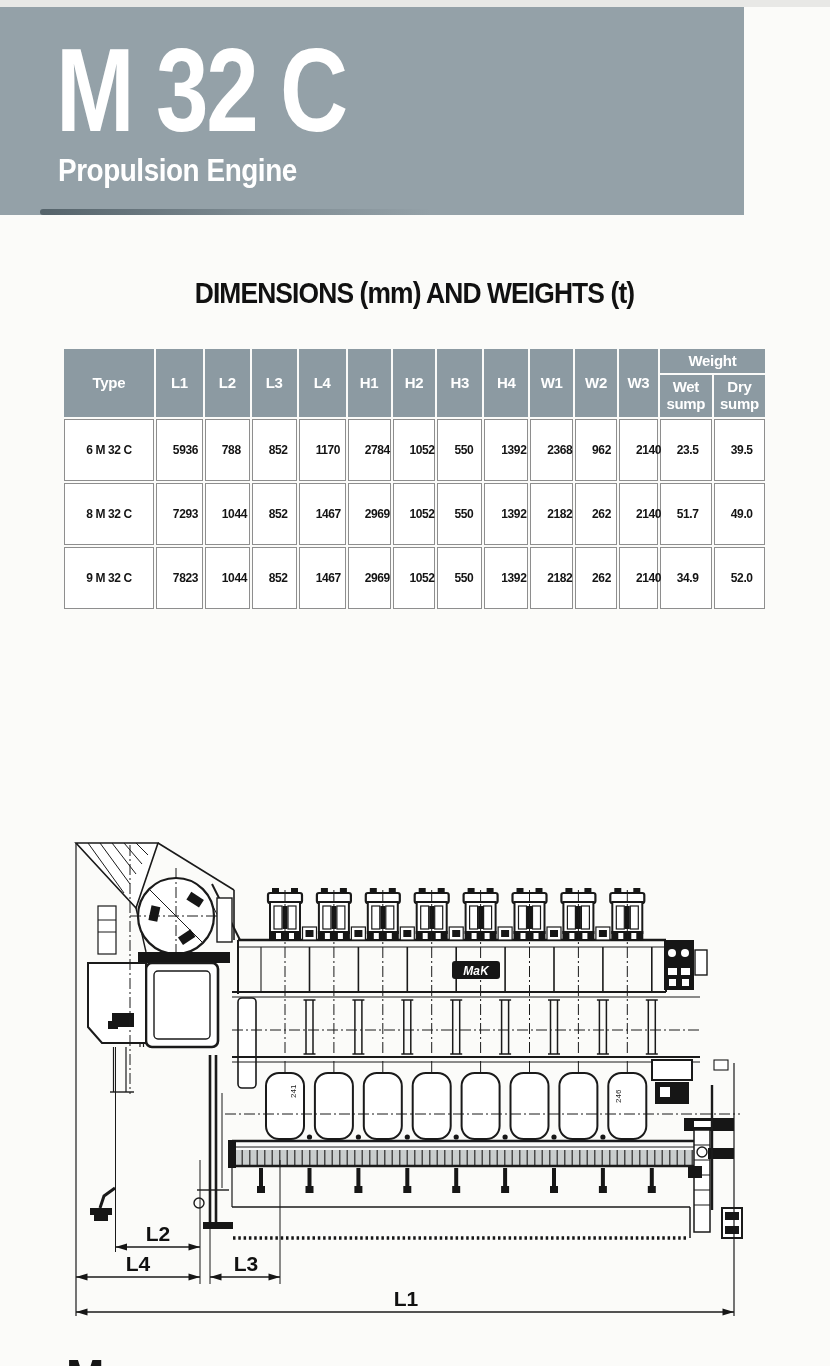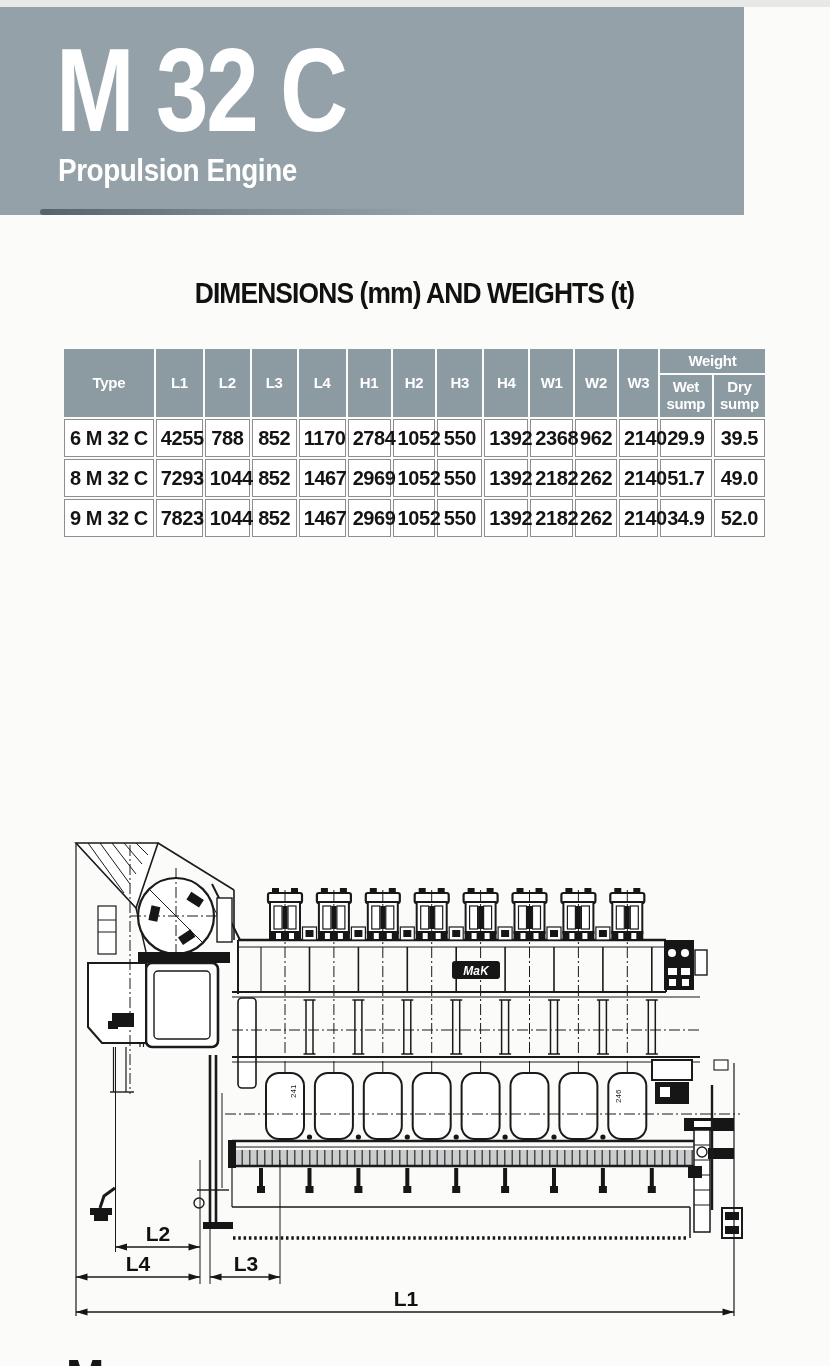--- a/index.html
+++ b/index.html
@@ -33,22 +33,22 @@
     border-collapse:separate;border-spacing:2.5px;table-layout:fixed;
   }
   table.dims th{
     background:#8c9aa2;color:#fff;font-weight:bold;font-size:15px;
     text-align:center;vertical-align:middle;padding:0;letter-spacing:-.3px;line-height:1.12;margin-top:24px;
   }
   table.dims th.grp{height:24px;}
   table.dims th.sub{height:42px;}
   table.dims td{
     background:#fff;border:1.5px solid #8e8e8e;color:#141414;
-    font-weight:bold;font-size:20px;text-align:center;vertical-align:middle;
-    height:28px;padding:4px;letter-spacing:-.4px;white-space:nowrap;
+    font-weight:bold;font-size:12px;text-align:center;vertical-align:middle;
+    height:28px;padding:16px;letter-spacing:-.4px;white-space:nowrap;
   }
   .drawing{position:absolute;left:40px;top:830px;}
   .cutoff-m{font-weight:bold;}
 </style>
 </head>
 <body>
 
 <div class="top-strip"></div>
 
 <div class="banner">
@@ -93,32 +93,32 @@
       <th colspan="2" class="grp">Weight</th>
     </tr>
     <tr>
       <th class="sub">Wet sump</th>
       <th class="sub">Dry sump</th>
     </tr>
   </thead>
   <tbody>
     <tr>
       <td>6 M 32 C</td>
-      <td>4255</td>
+      <td>5936</td>
       <td>788</td>
       <td>852</td>
       <td>1170</td>
       <td>2784</td>
       <td>1052</td>
       <td>550</td>
       <td>1392</td>
       <td>2368</td>
       <td>962</td>
       <td>2140</td>
-      <td>29.9</td>
+      <td>23.5</td>
       <td>39.5</td>
     </tr>
     <tr>
       <td>8 M 32 C</td>
       <td>7293</td>
       <td>1044</td>
       <td>852</td>
       <td>1467</td>
       <td>2969</td>
       <td>1052</td>

